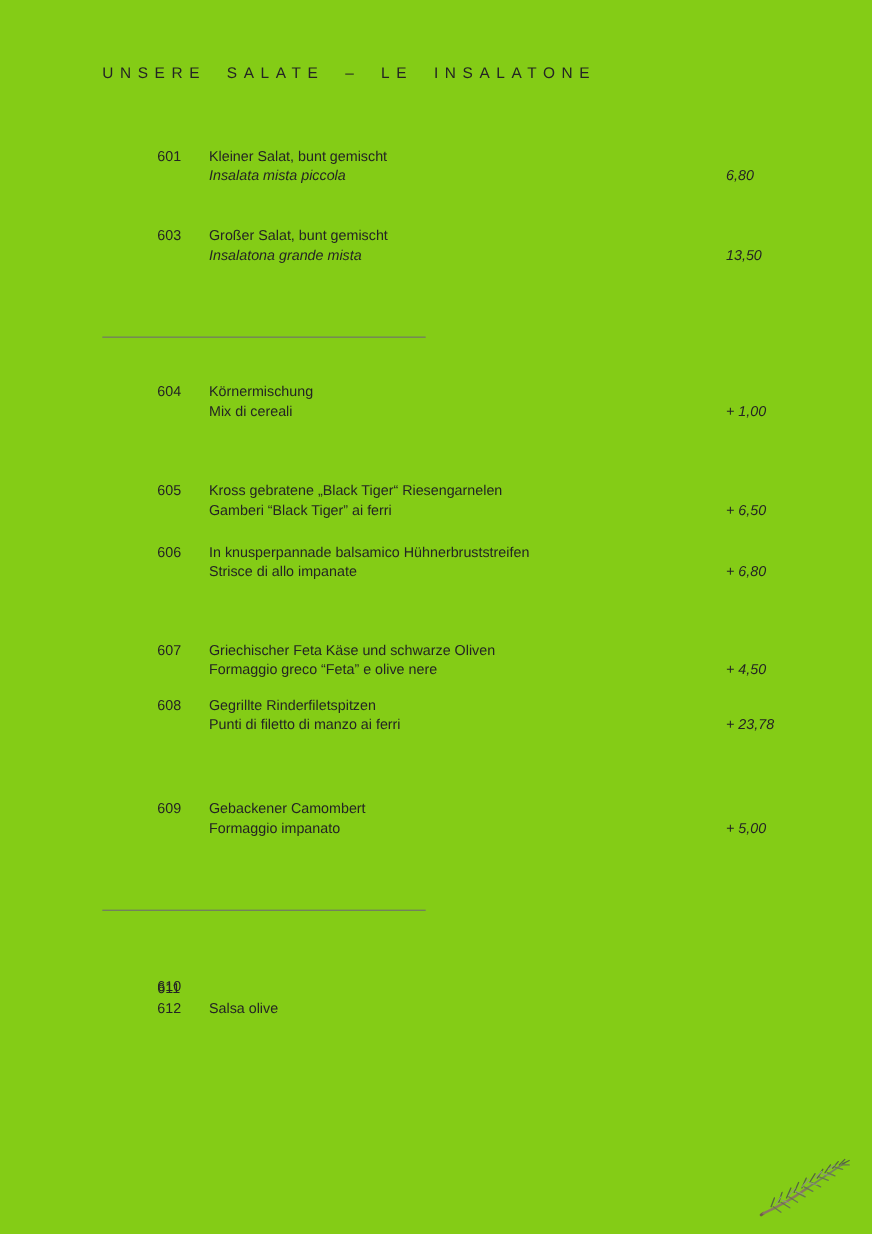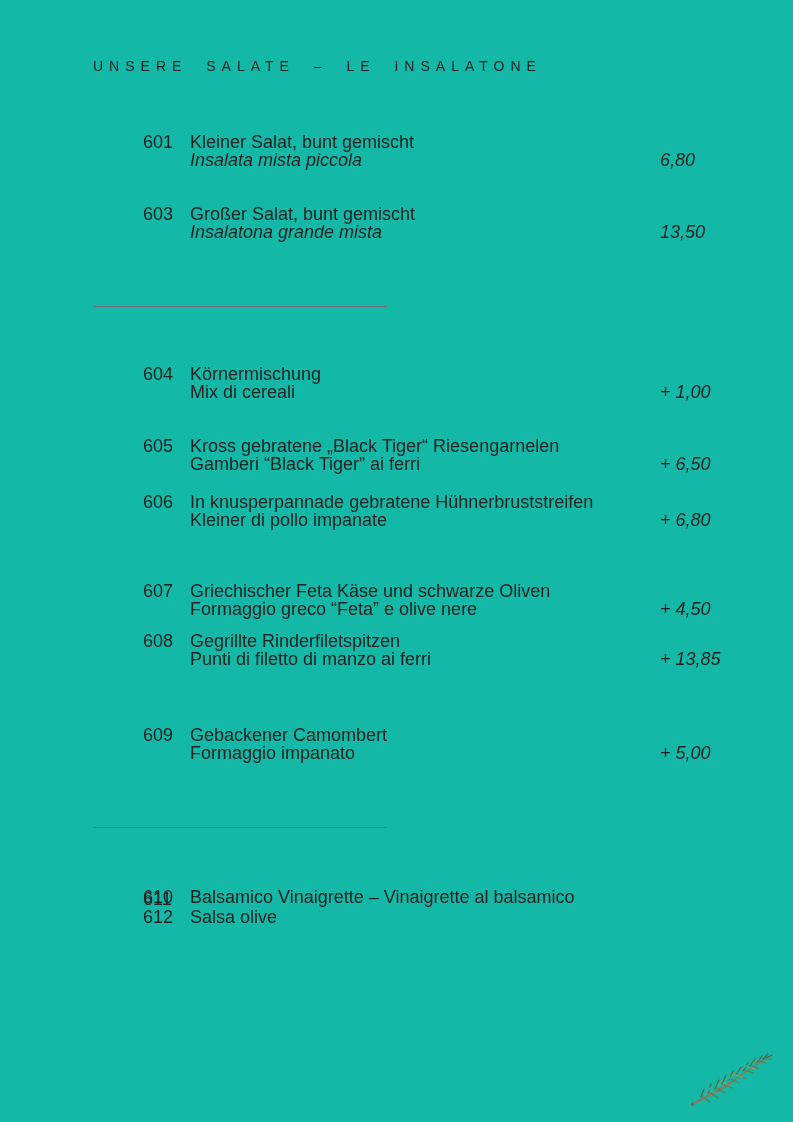--- a/index.html
+++ b/index.html
@@ -5,40 +5,40 @@
   :root{
     --text:#242424;
     --divider:#6f6f6f;
     --sprig-green:#67784e;
   }
   html,body{margin:0;padding:0;background:#ffffff;}
   .page{
     position:relative;
     width:793px;
     height:1122px;
-    background:#14b8a6;
+    background:#84cc16;
     font-family:"Liberation Sans", sans-serif;
     color:var(--text);
     overflow:hidden;
   }
   .title{
     position:absolute;
     left:93px;
     top:58px;
     font-size:14px;
     letter-spacing:6px;
     word-spacing:9px;
     white-space:nowrap;
   }
   .item{
     position:absolute;
     left:0;
     width:100%;
     height:36px;
-    font-size:18px;
+    font-size:13px;
     line-height:18px;
   }
   .num{position:absolute;left:143px;top:0;}
   .l1{position:absolute;left:190px;top:0;white-space:nowrap;}
   .l2{position:absolute;left:190px;top:18px;white-space:nowrap;}
   .l2.italic{font-style:italic;}
   .price{position:absolute;left:660px;top:18px;white-space:nowrap;font-style:italic;}
   .item.single{height:18px;}
   .divider{
     position:absolute;
@@ -75,67 +75,66 @@
 
   <div class="item" style="top:205px">
     <span class="num">603</span>
     <span class="l1">Großer Salat, bunt gemischt</span>
     <span class="l2 italic">Insalatona grande mista</span>
     <span class="price">13,50</span>
   </div>
 
   <div class="divider divider-1"></div>
 
-  <div class="item" style="top:365px">
+  <div class="item" style="top:347px">
     <span class="num">604</span>
     <span class="l1">Körnermischung</span>
     <span class="l2">Mix di cereali</span>
     <span class="price">+ 1,00</span>
   </div>
 
   <div class="item" style="top:437px">
     <span class="num">605</span>
     <span class="l1">Kross gebratene „Black Tiger“ Riesengarnelen</span>
     <span class="l2">Gamberi “Black Tiger” ai ferri</span>
     <span class="price">+ 6,50</span>
   </div>
 
   <div class="item" style="top:493px">
     <span class="num">606</span>
-    <span class="l1">In knusperpannade gebratene Hühnerbruststreifen</span>
-    <span class="l2">Kleiner di pollo impanate</span>
+    <span class="l1">In knusperpannade balsamico Hühnerbruststreifen</span>
+    <span class="l2">Strisce di allo impanate</span>
     <span class="price">+ 6,80</span>
   </div>
 
   <div class="item" style="top:582px">
     <span class="num">607</span>
     <span class="l1">Griechischer Feta Käse und schwarze Oliven</span>
     <span class="l2">Formaggio greco “Feta” e olive nere</span>
     <span class="price">+ 4,50</span>
   </div>
 
   <div class="item" style="top:632px">
     <span class="num">608</span>
     <span class="l1">Gegrillte Rinderfiletspitzen</span>
     <span class="l2">Punti di filetto di manzo ai ferri</span>
-    <span class="price">+ 13,85</span>
+    <span class="price">+ 23,78</span>
   </div>
 
   <div class="item" style="top:726px">
     <span class="num">609</span>
     <span class="l1">Gebackener Camombert</span>
     <span class="l2">Formaggio impanato</span>
     <span class="price">+ 5,00</span>
   </div>
 
   <div class="divider divider-2"></div>
 
   <div class="item single" style="top:888px">
     <span class="num">610</span>
-    <span class="l1">Balsamico Vinaigrette – Vinaigrette al balsamico</span>
   </div>
 
   <div class="item single" style="top:890px">
     <span class="num">611</span>
   </div>
 
   <div class="item single" style="top:908px">
     <span class="num">612</span>
     <span class="l1">Salsa olive</span>
   </div>

